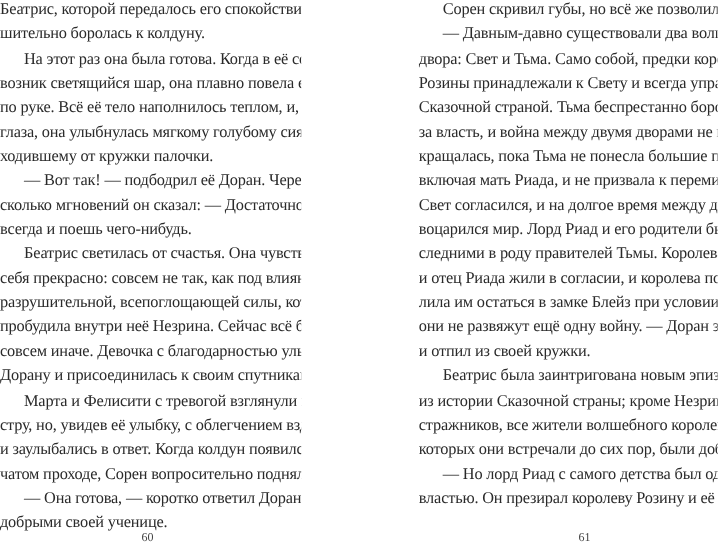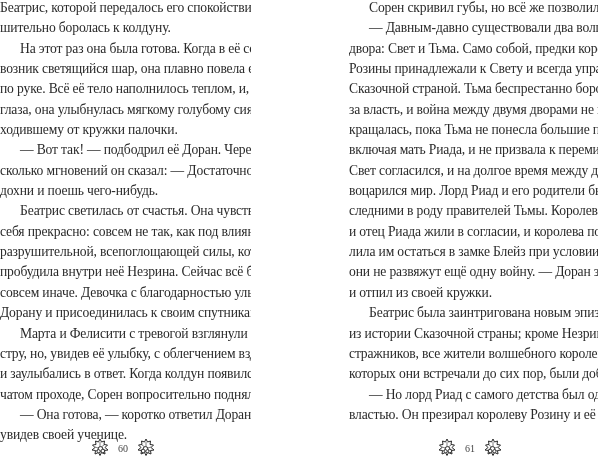--- a/index.html
+++ b/index.html
@@ -42,22 +42,22 @@
   .line.last { text-align-last: left; }
   .footer {
     position: absolute;
     top: 436px;
     height: 24px;
     display: flex;
     align-items: center;
     justify-content: center;
     gap: 6px;
   }
-  .page-left .footer { left: 78px; width: 90px; }
-  .page-right .footer { left: 74px; width: 94px; }
+  .page-left .footer { left: 78px; width: 90px; flex-direction: column; }
+  .page-right .footer { left: 91px; width: 94px; flex-direction: column; }
   .holly { width: 24px; height: 22px; display: block; }
   .page-num {
     font-size: 10px;
     color: #444;
     font-family: "Liberation Serif", serif;
   }
 </style>
 </head>
 <body>
 
@@ -77,33 +77,33 @@
   <div class="lines" id="left-lines">
       <div class="line">Беатрис, которой передалось его спокойствие, ре-</div>
       <div class="line last">шительно боролась к колдуну.</div>
       <div class="line indent">На этот раз она была готова. Когда в её сознании</div>
       <div class="line">возник светящийся шар, она плавно повела его вниз</div>
       <div class="line">по руке. Всё её тело наполнилось теплом, и, открыв</div>
       <div class="line">глаза, она улыбнулась мягкому голубому сиянию, ис-</div>
       <div class="line last">ходившему от кружки палочки.</div>
       <div class="line indent">— Вот так! — подбодрил её Доран. Через не-</div>
       <div class="line">сколько мгновений он сказал: — Достаточно. От-</div>
-      <div class="line last">дохни и поешь чего-нибудь.</div>
+      <div class="line last">всегда и поешь чего-нибудь.</div>
       <div class="line indent">Беатрис светилась от счастья. Она чувствовала</div>
       <div class="line">себя прекрасно: совсем не так, как под влиянием</div>
       <div class="line">разрушительной, всепоглощающей силы, которую</div>
       <div class="line">пробудила внутри неё Незрина. Сейчас всё было</div>
       <div class="line">совсем иначе. Девочка с благодарностью улыбнулась</div>
       <div class="line">Дорану и присоединилась к своим спутникам, не за-</div>
       <div class="line indent">Марта и Фелисити с тревогой взглянули на се-</div>
       <div class="line">стру, но, увидев её улыбку, с облегчением вздохнули</div>
       <div class="line">и заулыбались в ответ. Когда колдун появился в свод-</div>
       <div class="line last">чатом проходе, Сорен вопросительно поднял бровь.</div>
       <div class="line indent">— Она готова, — коротко ответил Доран и под-</div>
-      <div class="line last">увидев своей ученице.</div>
+      <div class="line last">добрыми своей ученице.</div>
     </div>
   <div class="footer">
     <svg class="holly" viewBox="0 0 24 20">
         <use href="#holly-shape"></use>
       </svg>
     <span class="page-num">60</span>
     <svg class="holly" viewBox="0 0 24 20" style="transform:scaleX(-1)">
         <use href="#holly-shape"></use>
       </svg>
   </div>

